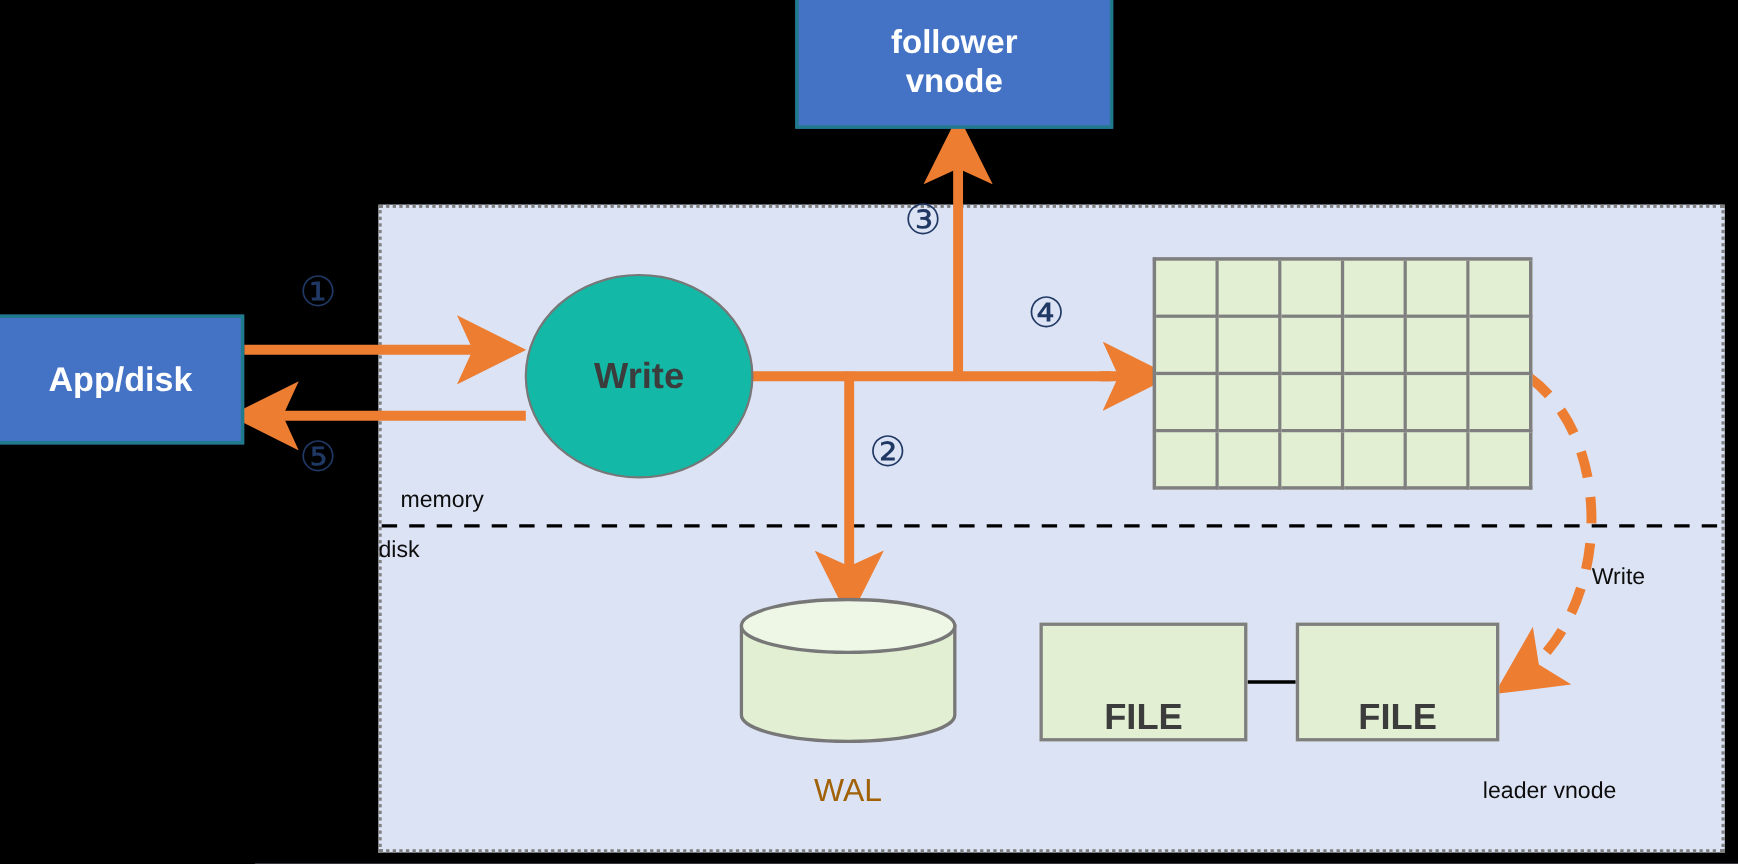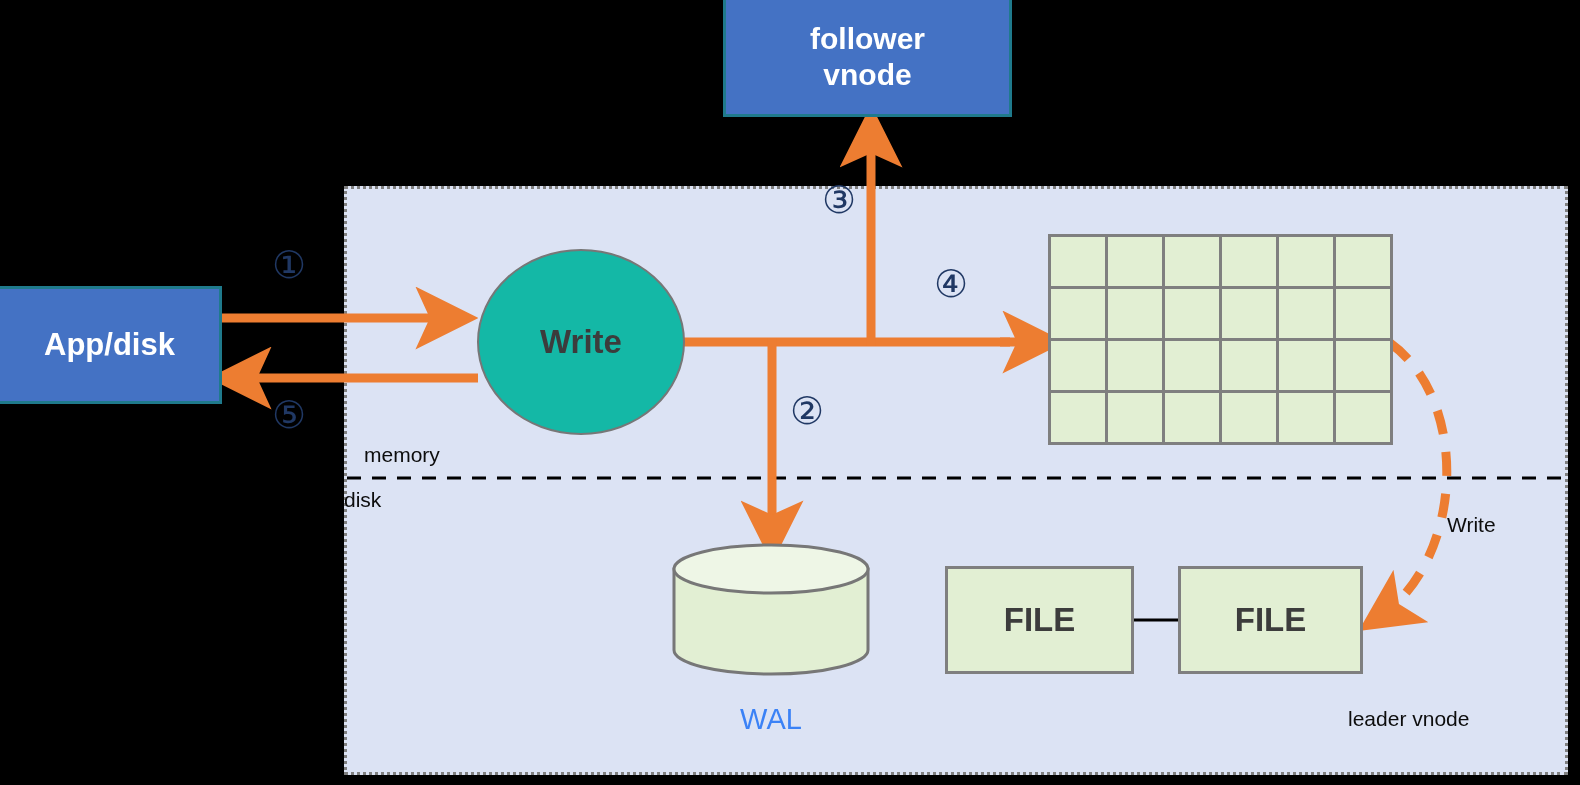--- a/index.html
+++ b/index.html
@@ -119,31 +119,31 @@
     width: 198px;
     height: 133px;
   }
   #wal-label {
     position: absolute;
     left: 672px;
     top: 703px;
     width: 198px;
     text-align: center;
     font-size: 29px;
-    color: #3b82f6;
+    color: #a16207;
   }
 
   
   .filebox {
     position: absolute;
     background: #e2efd3;
     border: 3px solid #7f7f7f;
     box-sizing: border-box;
     display: flex;
-    align-items: center;
+    align-items: flex-end;
     justify-content: center;
     color: #3c3c3c;
     font-weight: bold;
     font-size: 33px;
     top: 566px;
     height: 108px;
   }
   #file-box-1 { left: 945px; width: 189px; }
   #file-box-2 { left: 1178px; width: 185px; }
 

